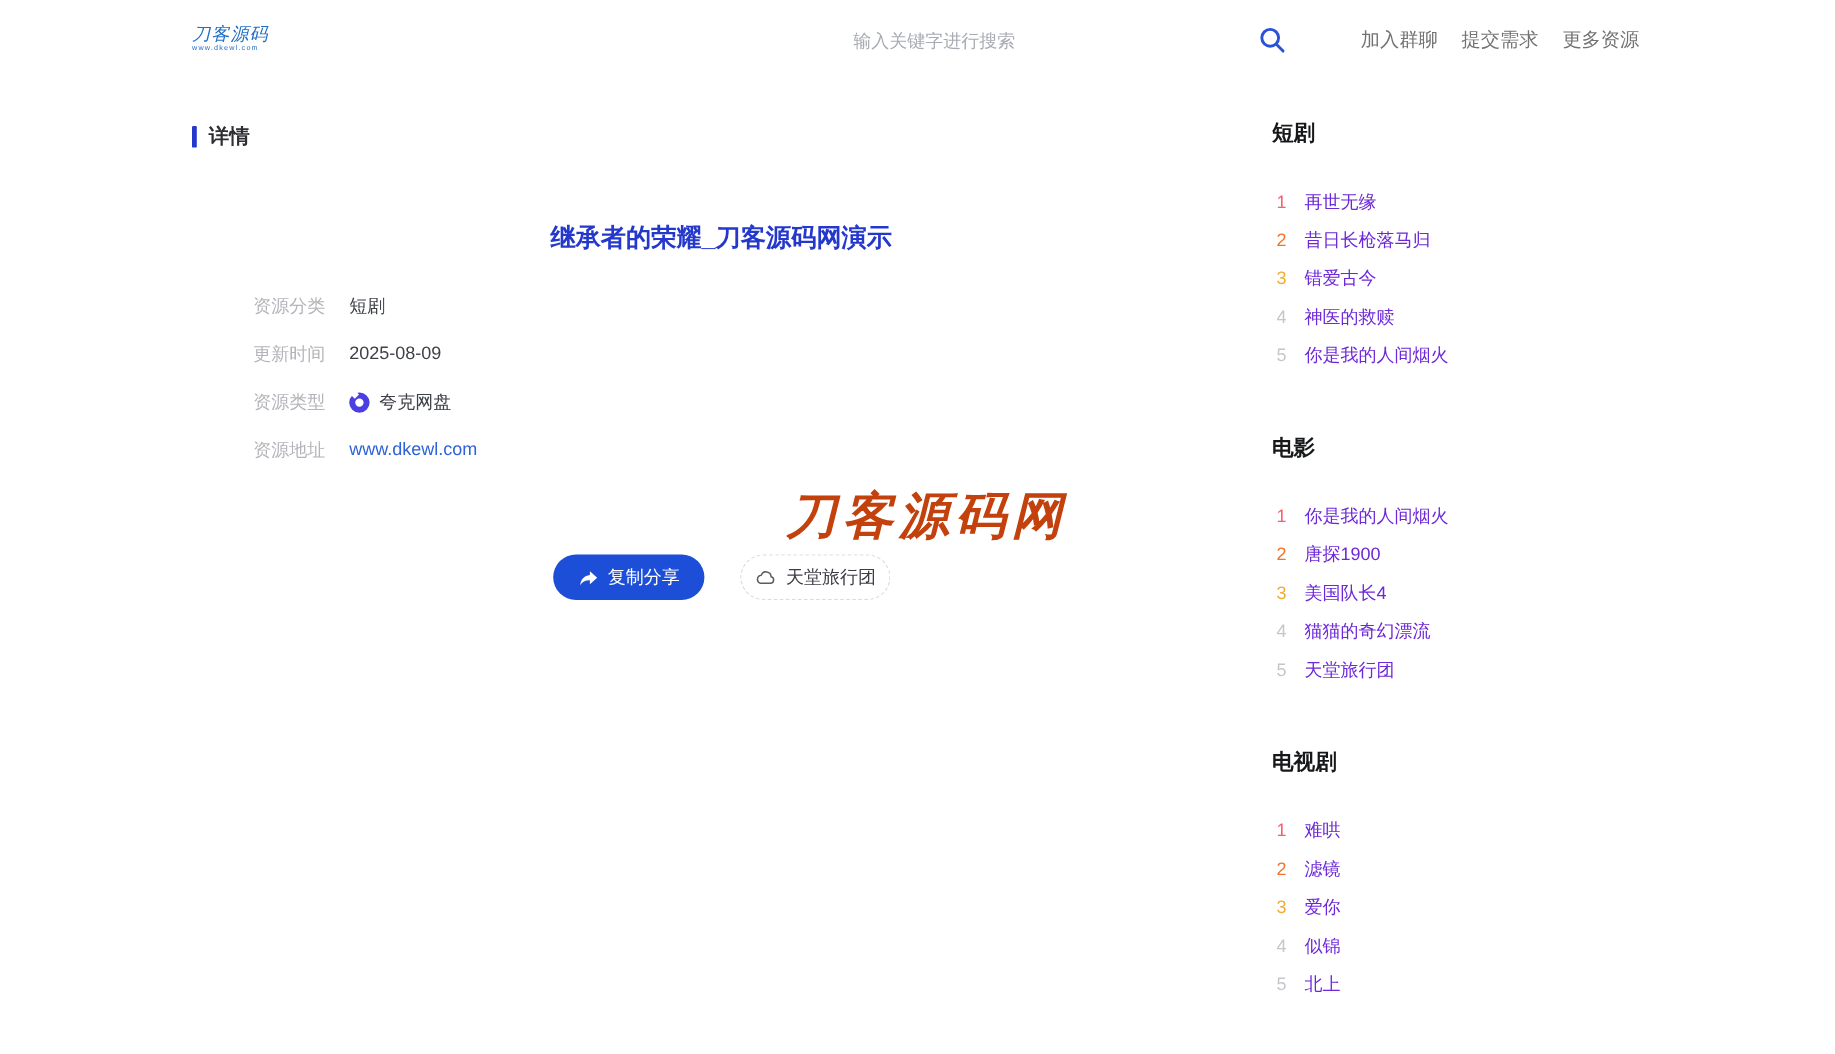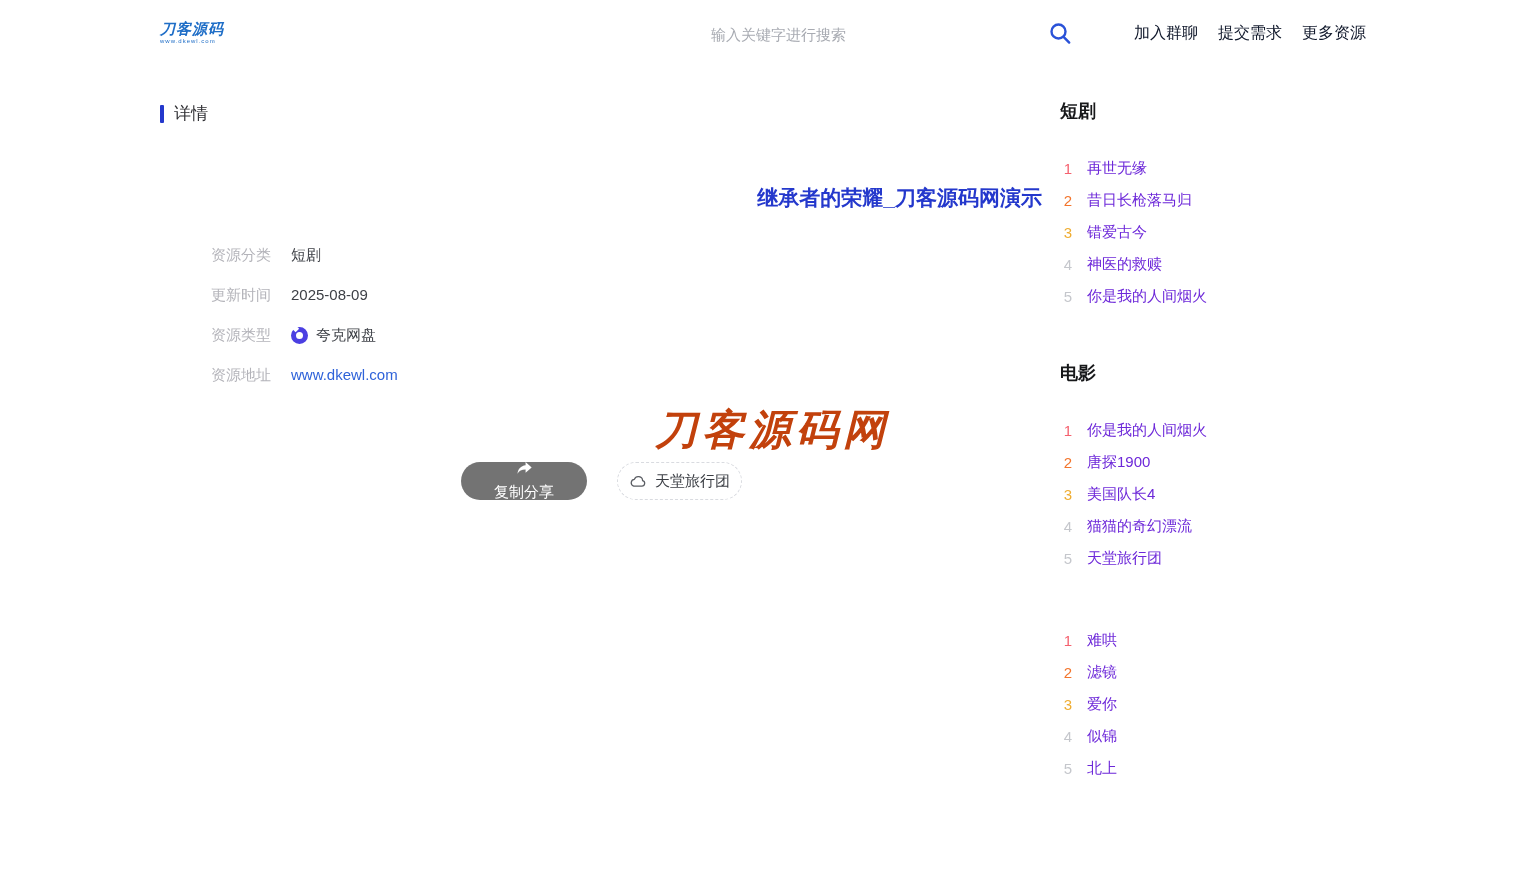--- a/index.html
+++ b/index.html
@@ -2,50 +2,50 @@
 <html><head>
 <meta charset="utf-8">
 <style>
   * { margin:0; padding:0; box-sizing:border-box; }
   html,body { width:1529px; height:878px; background:#ffffff; overflow:hidden;
               font-family:"Liberation Sans","DejaVu Sans",sans-serif; }
 
   
   .header { position:absolute; left:0; top:0; width:1529px; height:70px; background:#fff; }
   .logo { position:absolute; left:160px; top:21px; cursor:pointer; }
-  .logo-title { font-size:15px; font-weight:bold; font-style:italic; color:#1f6ec7; letter-spacing:1px; line-height:16px; }
+  .logo-title { font-size:15px; font-weight:normal; font-style:italic; color:#1f6ec7; letter-spacing:1px; line-height:16px; }
   .logo-sub { font-size:6px; color:#1f6ec7; letter-spacing:1px; line-height:8px; }
   .search-input { position:absolute; left:711px; top:17px; width:310px; height:34px; border:none; outline:none;
                   font-size:15px; color:#333; background:transparent;
                   font-family:"Liberation Sans","DejaVu Sans",sans-serif; }
   .search-input::placeholder { color:#a8abb2; }
   .search-btn { position:absolute; left:1044px; top:17px; width:32px; height:34px; background:none; border:none; cursor:pointer; display:flex; align-items:center; justify-content:center; }
   .nav { position:absolute; right:163px; top:23px; display:flex; gap:20px; }
-  .nav a { display:block; font-size:16px; color:#0f172a; text-decoration:none; cursor:pointer; white-space:nowrap; }
+  .nav a { display:block; font-size:16px; color:#737373; text-decoration:none; cursor:pointer; white-space:nowrap; }
 
   
   .section-head { position:absolute; left:160px; top:102px; display:flex; align-items:center; gap:10px; }
   .section-bar { width:4px; height:18px; background:#2438cc; border-radius:1px; }
-  .section-title { font-size:17px; font-weight:normal; color:#2f2f33; }
-
-  .detail-title { position:absolute; left:160px; top:184px; width:882px; text-align:right;
+  .section-title { font-size:17px; font-weight:bold; color:#2f2f33; }
+
+  .detail-title { position:absolute; left:160px; top:184px; width:882px; text-align:center;
                   font-size:21px; font-weight:bold; color:#2438cc; }
 
   .fields { position:absolute; left:211px; top:246px; }
   .field-row { display:flex; align-items:flex-start; height:40px; }
   .field-label { width:62px; font-size:15px; color:#b4b4ba; }
   .field-value { margin-left:18px; font-size:15px; color:#3e4147; display:flex; align-items:center; gap:8px; }
   .field-link { color:#2e62d9; text-decoration:none; cursor:pointer; }
   .quark-dot { width:17px; height:17px; border-radius:50%; border:5px solid #4b3fe2; background:#fff; display:inline-block; position:relative; }
   .quark-dot::before { content:""; position:absolute; left:-5px; top:-5px; width:5px; height:5px; background:#fff; transform:rotate(45deg) translate(1px,-2px); }
 
   .btn-row { position:absolute; left:461px; top:462px; display:flex; gap:30px; }
   .btn { height:38px; border-radius:19px; display:flex; align-items:center; justify-content:center; gap:8px;
          font-size:15px; cursor:pointer; font-family:"Liberation Sans","DejaVu Sans",sans-serif; }
-  .btn-primary { width:126px; background:#737373; color:#fff; border:none;flex-direction:column; }
+  .btn-primary { width:126px; background:#1d4ed8; color:#fff; border:none; }
   .btn-ghost { width:125px; background:#fff; color:#3b3e44; border:1px dashed #d9dbe0; }
 
   .watermark { position:absolute; left:655px; top:402px; font-size:42px; font-weight:bold; font-style:italic;
                color:#c2410c; letter-spacing:5px; white-space:nowrap; pointer-events:none; }
 
   
   .sidebar { position:absolute; left:1060px; top:100px; width:312px; }
   .side-section { margin-bottom:50px; }
   .side-title { font-size:18px; font-weight:bold; color:#17181a; line-height:22px; cursor:default; }
   .side-list { list-style:none; margin-top:30px; }
@@ -183,20 +183,21 @@
         <span class="side-label">猫猫的奇幻漂流</span>
         </li>
       <li class="side-item">
         <span class="rank rank-5">5</span>
         <span class="side-label">天堂旅行团</span>
         </li>
     </ul>
   </section>
 
   <section class="side-section">
+    <h2 class="side-title">电视剧</h2>
     <ul class="side-list">
       <li class="side-item">
         <span class="rank rank-1">1</span>
         <span class="side-label">难哄</span>
         </li>
       <li class="side-item">
         <span class="rank rank-2">2</span>
         <span class="side-label">滤镜</span>
         </li>
       <li class="side-item">

